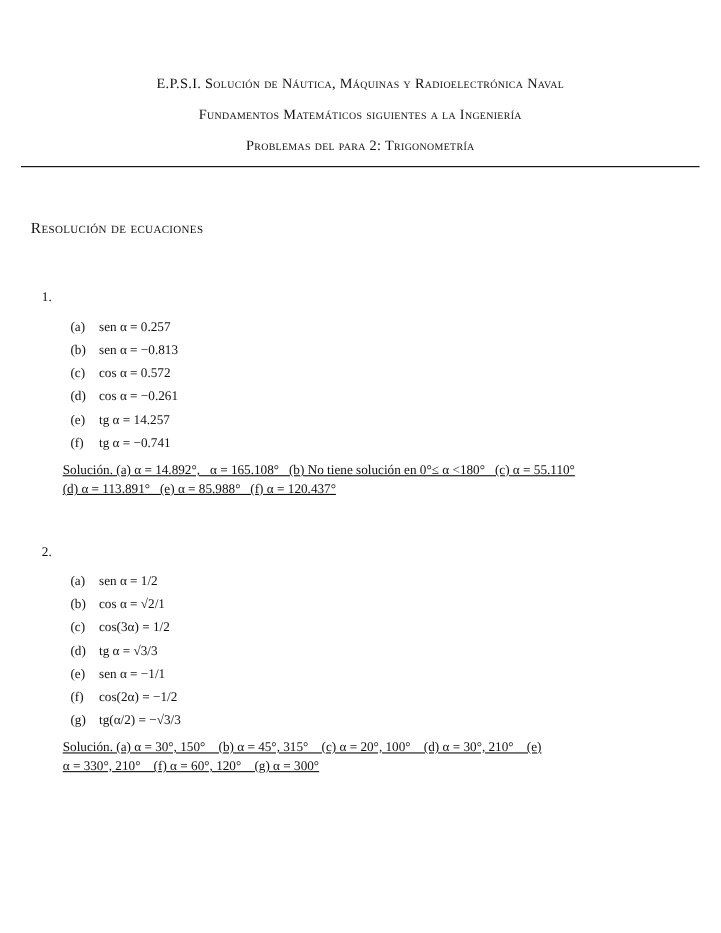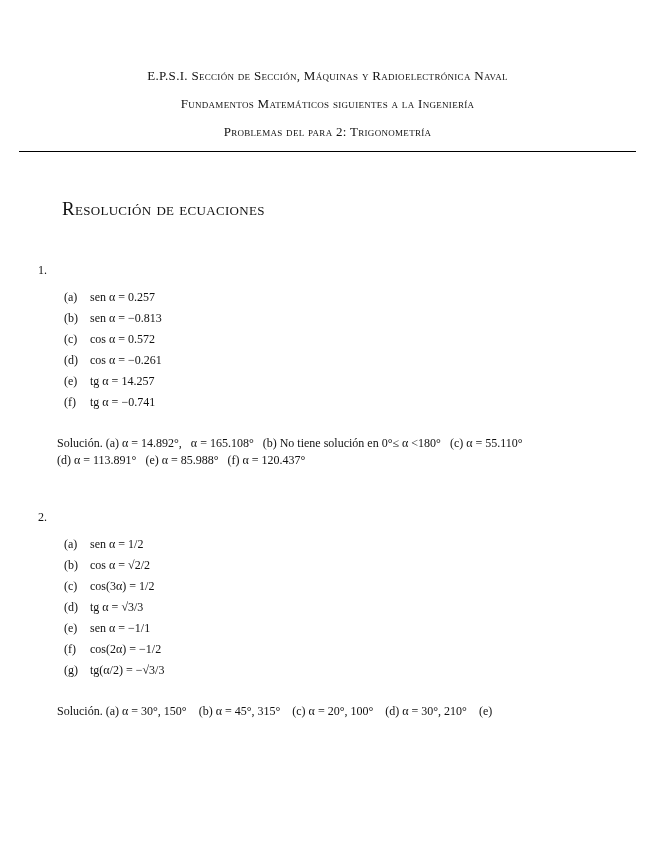--- a/index.html
+++ b/index.html
@@ -29,22 +29,22 @@
     font-variant: small-caps;
     letter-spacing: 0.3px;
   }
   .header-rule {
     margin: 10px 19px 0 19px;
     height: 0;
     border: none;
     border-top: 1.6px solid #000000;
   }
   .section-title {
-    margin: 47px 0 0 62px;
-    font-size: 19px;
+    margin: 47px 0 0 28px;
+    font-size: 14px;
     line-height: 19px;
     font-weight: normal;
     font-variant: small-caps;
     letter-spacing: 0.3px;
   }
   .problem {
     margin-left: 38px;
     margin-right: 40px;
     font-size: 12px;
   }
@@ -68,35 +68,36 @@
     line-height: 21px;
   }
   .item-label {
     width: 26px;
     flex: none;
   }
   .item-eq {
     white-space: pre;
   }
   .solution {
-    margin-top: 22px;
+    margin-top: 6px;
     padding-left: 19px;
+    text-decoration: underline;
   }
   .sol-line {
     line-height: 17px;
     white-space: pre;
   }
 </style>
 </head>
 <body>
 
 <div class="page">
 
   <header class="doc-header">
-    <div class="header-line">E.P.S.I. Sección de Sección, Máquinas y Radioelectrónica Naval</div>
+    <div class="header-line">E.P.S.I. Solución de Náutica, Máquinas y Radioelectrónica Naval</div>
     <div class="header-line">Fundamentos Matemáticos siguientes a la Ingeniería</div>
     <div class="header-line">Problemas del para 2: Trigonometría</div>
     <hr class="header-rule">
   </header>
 
   <h2 class="section-title">Resolución de ecuaciones</h2>
 
   <section class="problem problem-1">
     <div class="problem-head">
       <span class="prob-num">1.</span>
@@ -137,21 +138,21 @@
     <div class="problem-head">
       <span class="prob-num">2.</span>
     </div>
     <ul class="items">
       <li class="item">
         <span class="item-label">(a)</span>
         <span class="item-eq">sen α = 1/2</span>
       </li>
       <li class="item">
         <span class="item-label">(b)</span>
-        <span class="item-eq">cos α = √2/2</span>
+        <span class="item-eq">cos α = √2/1</span>
       </li>
       <li class="item">
         <span class="item-label">(c)</span>
         <span class="item-eq">cos(3α) = 1/2</span>
       </li>
       <li class="item">
         <span class="item-label">(d)</span>
         <span class="item-eq">tg α = √3/3</span>
       </li>
       <li class="item">
@@ -162,16 +163,17 @@
         <span class="item-label">(f)</span>
         <span class="item-eq">cos(2α) = −1/2</span>
       </li>
       <li class="item">
         <span class="item-label">(g)</span>
         <span class="item-eq">tg(α/2) = −√3/3</span>
       </li>
     </ul>
     <div class="solution">
       <div class="sol-line">Solución. (a) α = 30°, 150°    (b) α = 45°, 315°    (c) α = 20°, 100°    (d) α = 30°, 210°    (e)</div>
+      <div class="sol-line">α = 330°, 210°    (f) α = 60°, 120°    (g) α = 300°</div>
     </div>
   </section>
 
 </div>
 
 </body></html>

